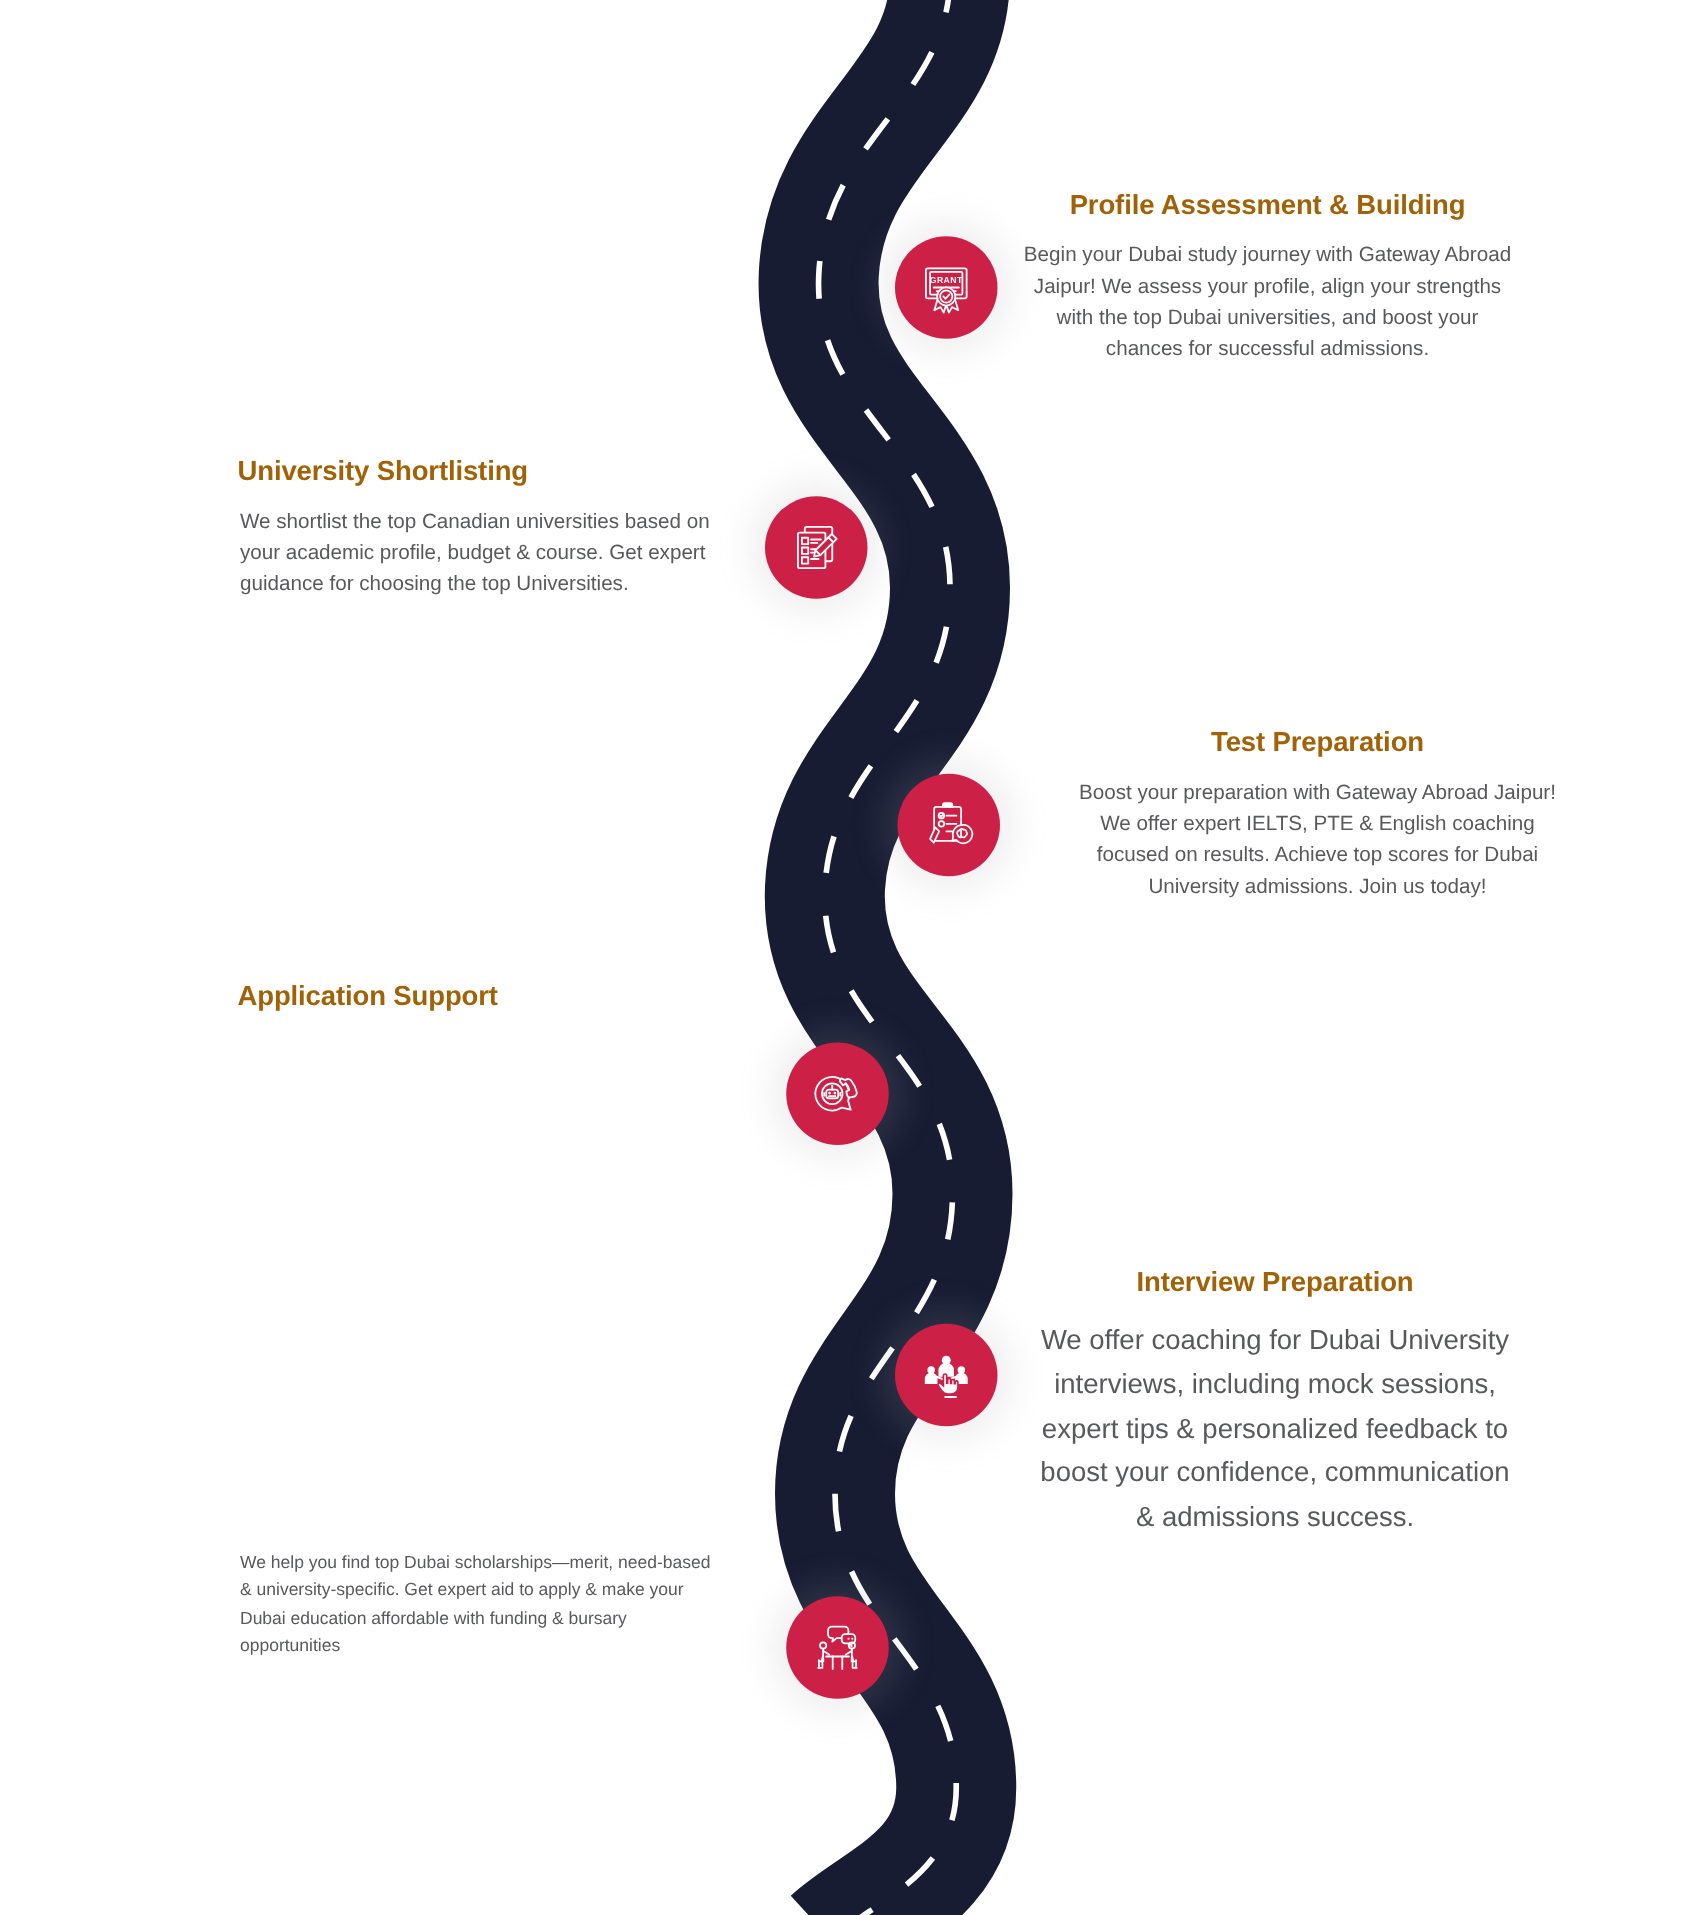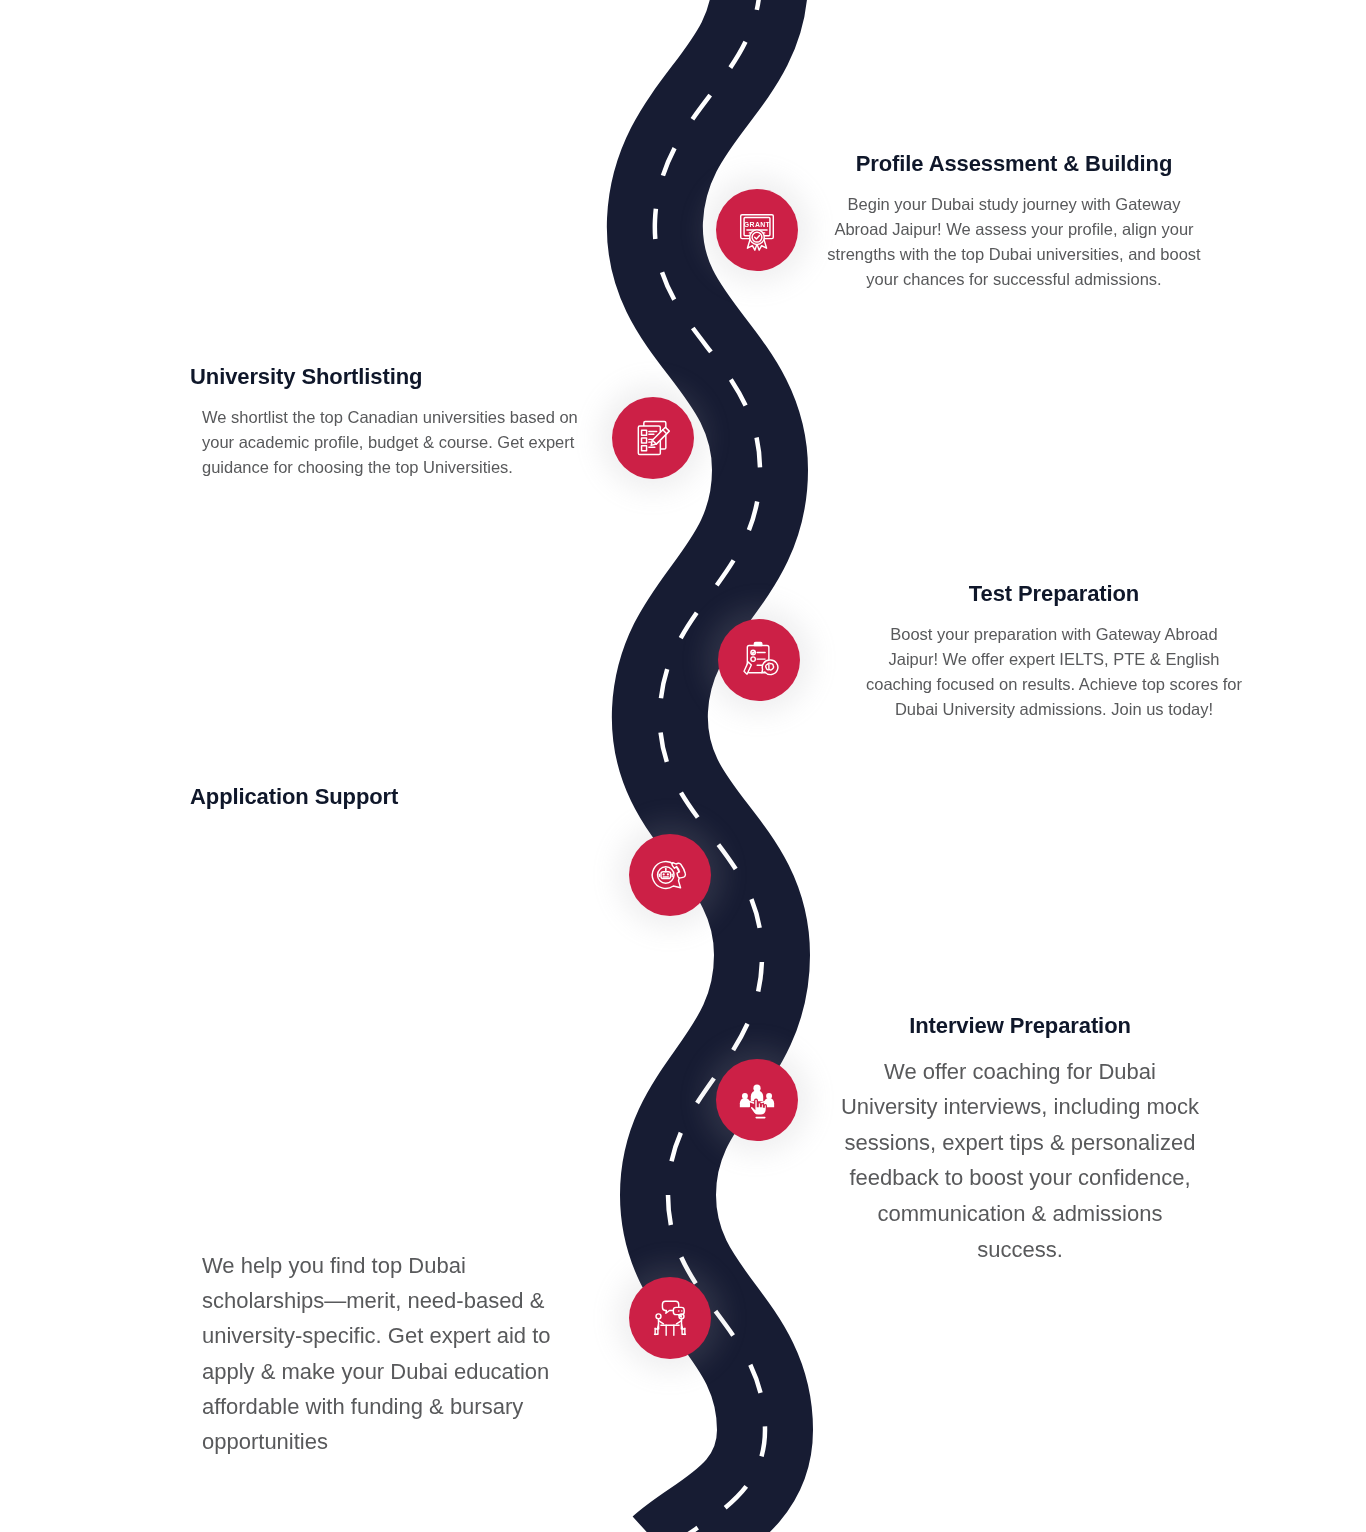--- a/index.html
+++ b/index.html
@@ -33,43 +33,43 @@
   
   .step {
     position: absolute;
     width: 400px;
   }
   .step-title {
     margin: 0 0 14px 0;
     font-size: 22px;
     font-weight: bold;
     line-height: 1.25;
-    color: #0f172a;
+    color: #a16207;
     letter-spacing: -0.1px;
   }
   .step-desc {
-    margin: 12px;
+    margin: 2px;
     font-size: 16.5px;
     line-height: 1.52;
     color: #58595b;
     font-weight: 400;
   }
   .step.align-right  { text-align: center; }
   .step.align-left   { }
 
   
   .step-1 { left: 812px; top: 150px;  width: 404px; }
   .step-2 { left: 190px; top: 363px;  width: 404px; }
   .step-3 { left: 852px; top: 580px;  width: 404px; }
   .step-4 { left: 190px; top: 783px;  width: 404px; }
   .step-5 { left: 824px; top: 1012px; width: 392px; }
   .step-6 { left: 190px; top: 1236px; width: 390px; }
 
   .step-5 .step-desc { font-size: 22px; line-height: 1.62; }
-  .step-6 .step-desc { font-size: 22px; line-height: 1.6; }
+  .step-6 .step-desc { font-size: 14px; line-height: 1.6; }
 
   
   .badge {
     position: absolute;
     width: 82px;
     height: 82px;
     border-radius: 50%;
     background: #cc2046;
     display: flex;
     align-items: center;

